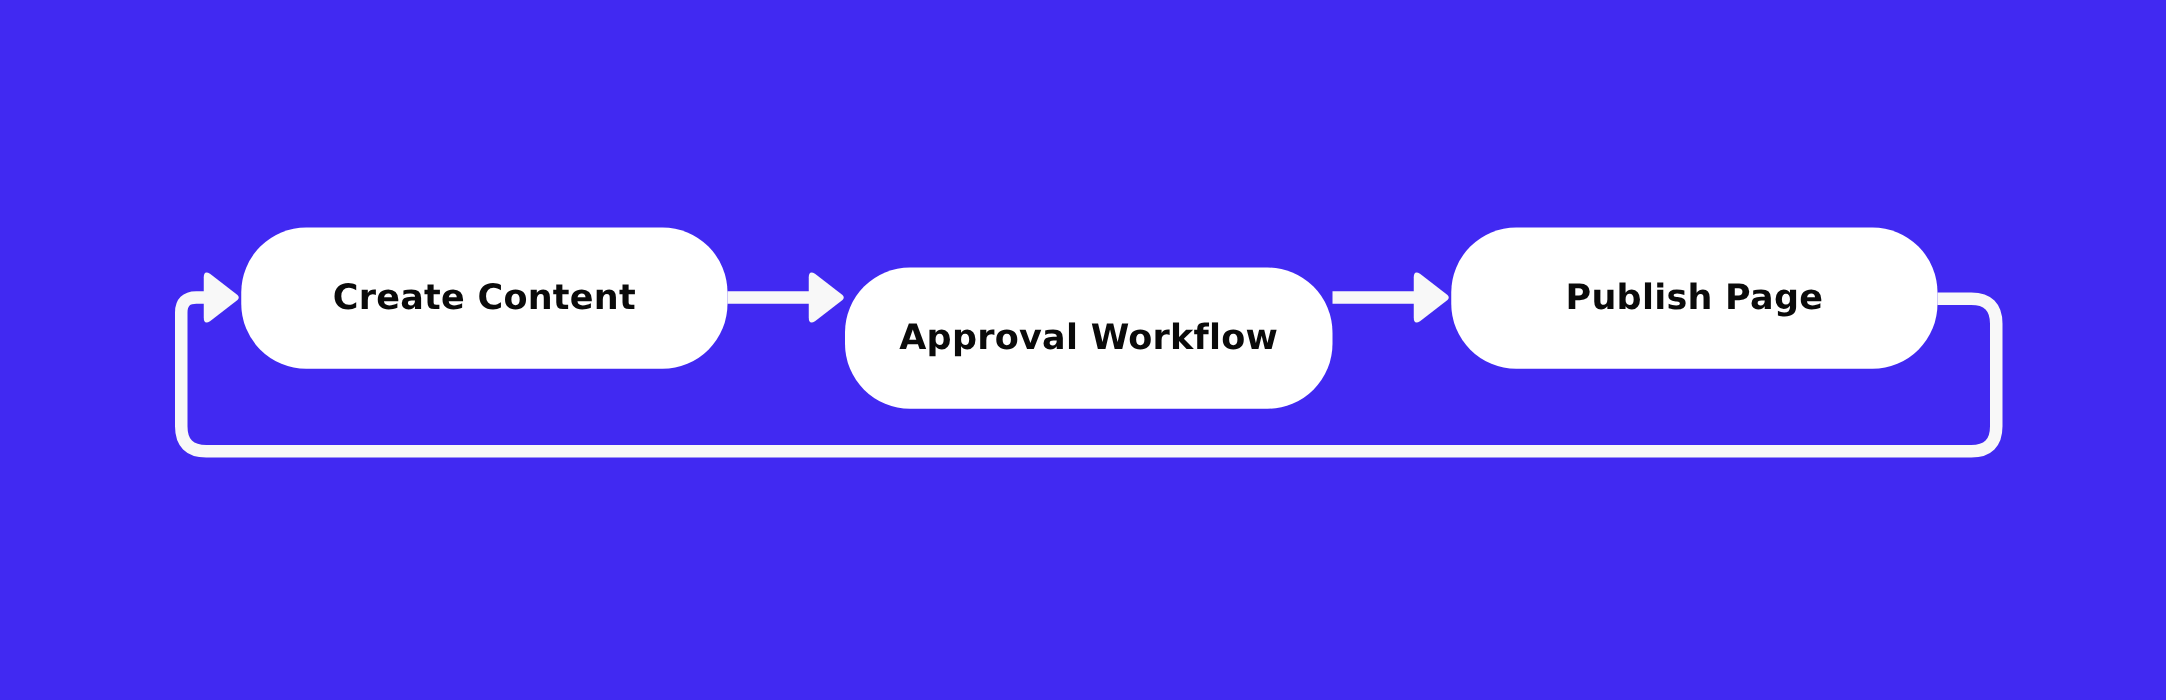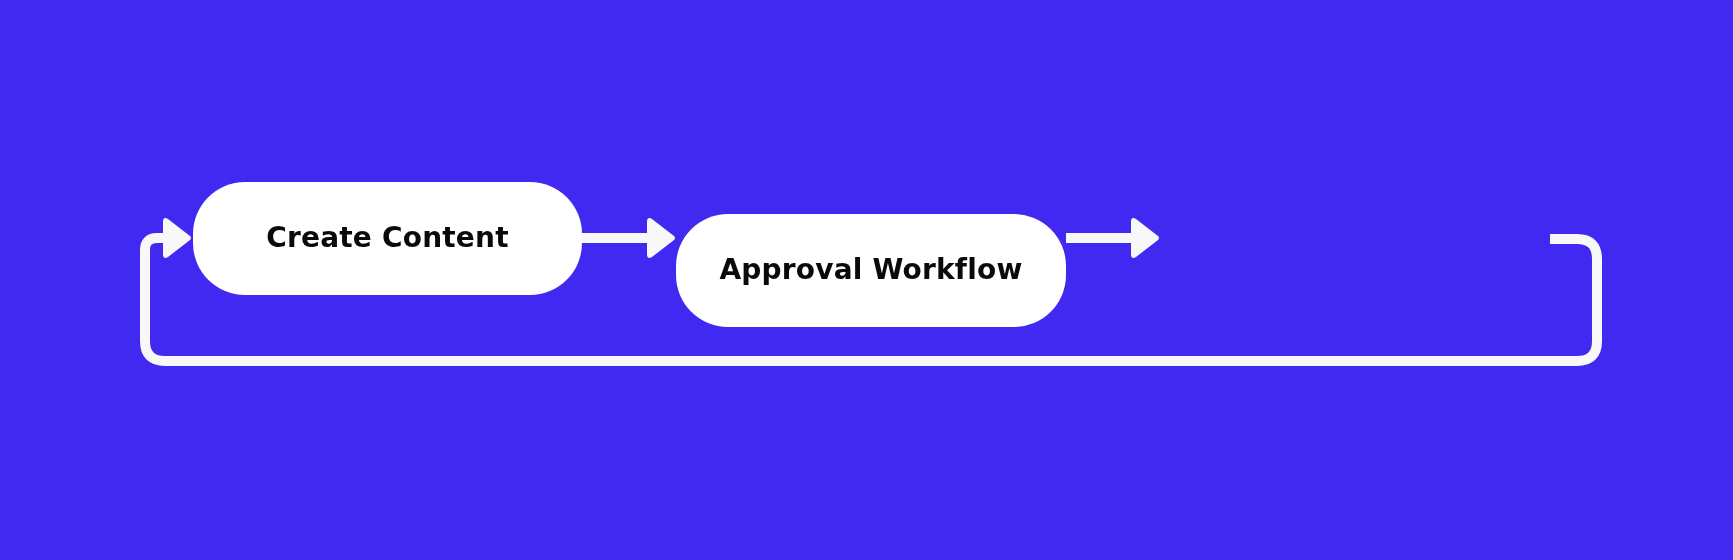--- a/index.html
+++ b/index.html
@@ -76,14 +76,17 @@
   </svg>
 
   <div class="node" id="node-1">
     <span class="node-label">Create Content</span>
   </div>
 
   <div class="node" id="node-2">
     <span class="node-label">Approval Workflow</span>
   </div>
 
+  <div class="node" id="node-3">
+    <span class="node-label">Publish Page</span>
+  </div>
 
 </div>
 
 </body></html>

